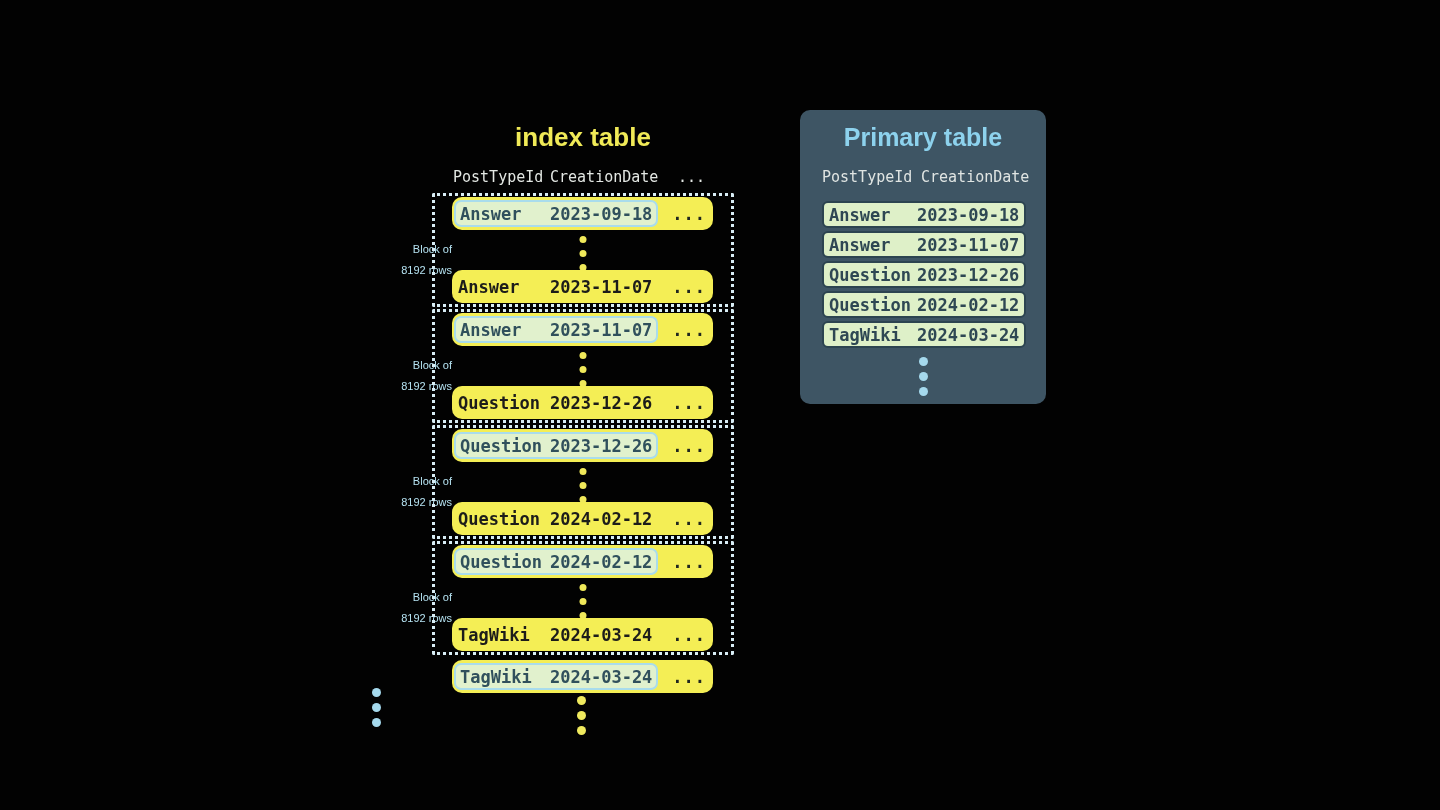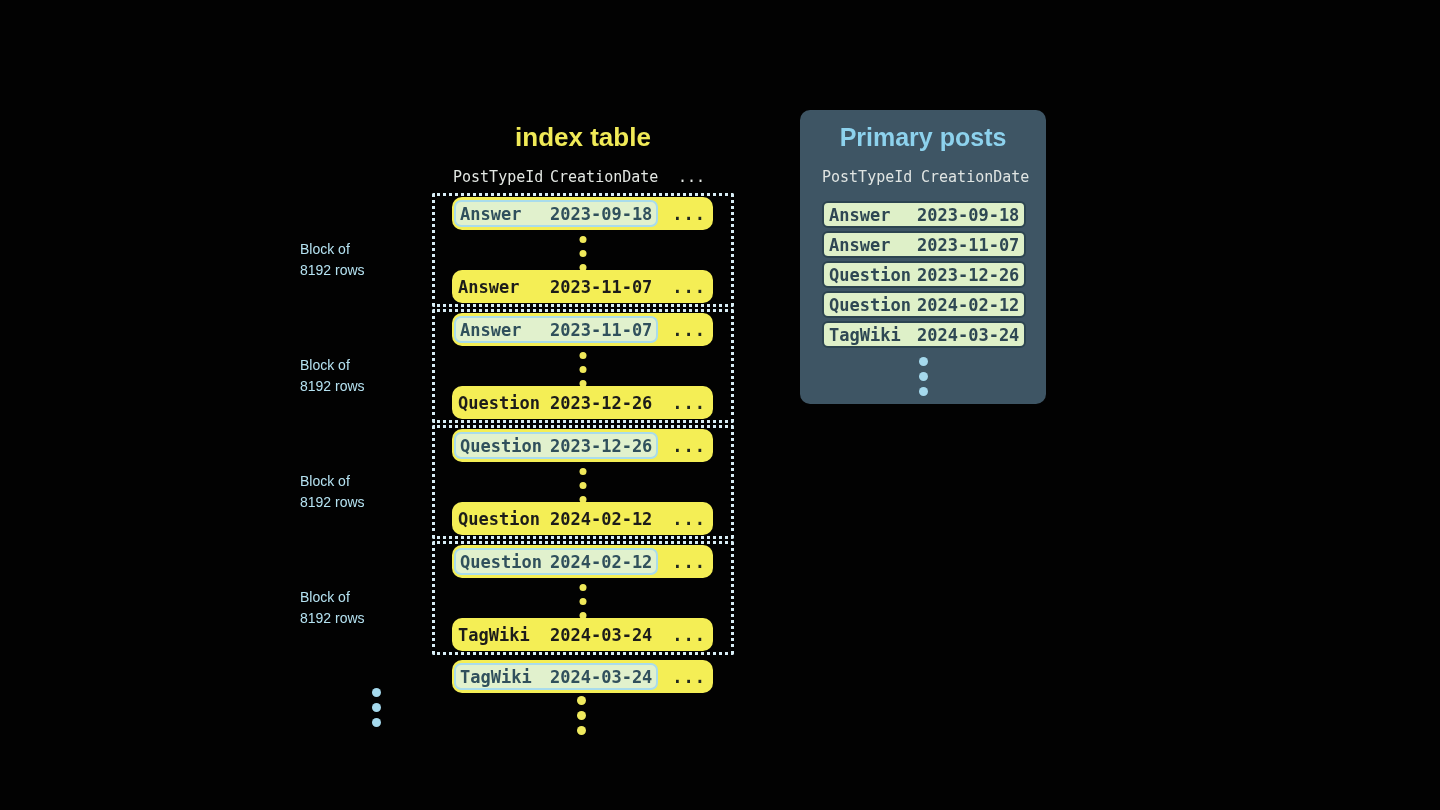--- a/index.html
+++ b/index.html
@@ -22,22 +22,22 @@
     font-family: "DejaVu Sans Mono", monospace;
     font-size: 15px; font-weight: 500; color: #e3e7e3;
     white-space: pre;
   }
   .block {
     left: 432px; width: 302px; height: 114px;
     border: 3px dotted #d8edf5; border-radius: 2px;
   }
   .block-label {
     left: 300px; width: 152px;
-    text-align: left;
-    font-size: 14px; line-height: 21px; color: #b5e2f1;
+    text-align: right;
+    font-size: 11px; line-height: 21px; color: #b5e2f1;
   }
   .row {
     position: absolute; left: 17px; width: 261px; height: 33px;
     background: #f4ee55; border-radius: 10px;
     display: flex; align-items: center;
     padding: 0 7px 0 2px;
     font-family: "DejaVu Sans Mono", monospace;
     font-size: 17px; font-weight: bold; color: #1c1c1a;
     white-space: pre;
   }
@@ -213,21 +213,21 @@
       <span class="dot"></span>
   </div>
 
   <div class="abs vdots bdots" style="left:372px; top:685px">
     <span class="dot"></span>
       <span class="dot"></span>
       <span class="dot"></span>
   </div>
 
   <aside class="abs index-panel">
-    <h2 class="index-title">Primary posts</h2>
+    <h2 class="index-title">Primary table</h2>
 
     <span class="index-col-head" style="left:22px">PostTypeId</span>
     <span class="index-col-head" style="left:121px">CreationDate</span>
 
     <div class="index-entry" style="top:91px">
       <span class="cell-type">Answer</span>
       <span class="cell-date">2023-09-18</span>
     </div>
     <div class="index-entry" style="top:121px">
       <span class="cell-type">Answer</span>

